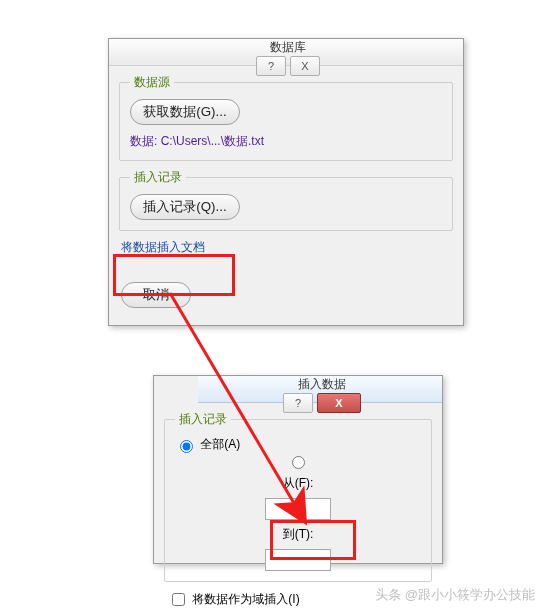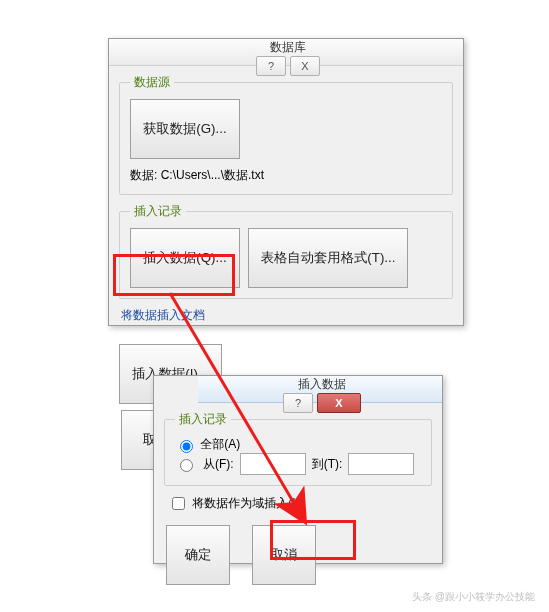--- a/index.html
+++ b/index.html
@@ -51,29 +51,29 @@
   fieldset {
     border:1px solid #cfcfcf;
     border-radius:2px;
     margin: 0 0 8px 0;
     padding: 8px 10px 10px 10px;
   }
   legend { color:#4d7c0f; padding:0 4px; }
   .btn {
     display:inline-block;
     min-width: 70px;
-    padding: 20px 12px;
+    padding: 3px 12px;
     border:1px solid #9f9f9f;
-    border-radius:0;
+    border-radius:13px;
     background: linear-gradient(#fcfcfc,#e4e4e4);
     cursor:pointer;
     text-align:center;
     color:#222;
   }
-  .path-line { margin-top:8px; color:#000000; }
+  .path-line { margin-top:8px; color:#4c1d95; }
   .row-gap { display:flex; gap:8px; }
   .footer {
     display:flex; padding: 6px 2px 2px 2px;
   }
   .red-box {
     position:absolute;
     border:3px solid #ef1c1c;
     pointer-events:none;
   }
   input[type=text]{
@@ -81,21 +81,21 @@
     height:18px;
     padding:1px 3px;
     font-size:12px;
     background:#fff;
   }
   input[type=radio], input[type=checkbox]{ vertical-align:middle; margin-right:4px;}
   label { vertical-align:middle; }
   .arrow-svg { position:absolute; pointer-events:none; }
   .watermark {
     position:absolute; bottom:8px; right:14px;
-    color:#bfbfbf; font-size:10px;
+    color:#bfbfbf; font-size:13px;
   }
   .section-label { color:#1a4aa0; margin: 4px 0 20px 2px; }
   .blue-titlebar {
      background: linear-gradient(#f7fbff,#dce9f7);
      border-bottom:1px solid #b4c7de;
      margin-left:44px;
   }
 </style>
 </head>
 <body>
@@ -113,26 +113,24 @@
       <legend>数据源</legend>
       <button class="btn">获取数据(G)...</button>
       <div class="path-line">
         <span>数据:</span>
         <span>C:\Users\...\数据.txt</span>
       </div>
     </fieldset>
     <fieldset>
       <legend>插入记录</legend>
       <div class="row-gap">
-        <button class="btn">插入数据(Q)...</button>
-        <button class="btn">表格自动套用格式(T)...</button>
+        <button class="btn">插入记录(Q)...</button>
       </div>
     </fieldset>
     <div class="section-label">将数据插入文档</div>
-    <button class="btn">插入数据(I)...</button>
     <div class="footer">
       <button class="btn">取消</button>
     </div>
   </div>
 </div>
 
 <div class="red-box" style="left:113px; top:254px; width:116px; height:36px;"></div>
 
 <div class="dialog" style="left:153px; top:375px; width:288px; height:187px;">
   <div class="titlebar blue-titlebar">
@@ -142,21 +140,21 @@
       <div class="titlebtn close-red">X</div>
     </div>
   </div>
   <div class="body">
     <fieldset>
       <legend>插入记录</legend>
       <div style="">
         <input type="radio" name="rec" checked="" style="">
         <label>全部(A)</label>
       </div>
-      <div style="display:flex; align-items:center; gap:6px;">
+      <div style="display:flex; align-items:center; gap:6px;flex-direction:column;">
         <input type="radio" name="rec" style="">
         <label>从(F):</label>
         <input type="text" style="width: 58px;" value="">
         <label>到(T):</label>
         <input type="text" style="width: 58px;" value="">
       </div>
     </fieldset>
     <div style="margin:4px 0 6px 4px;">
       <input type="checkbox" style="">
       <label>将数据作为域插入(I)</label>

